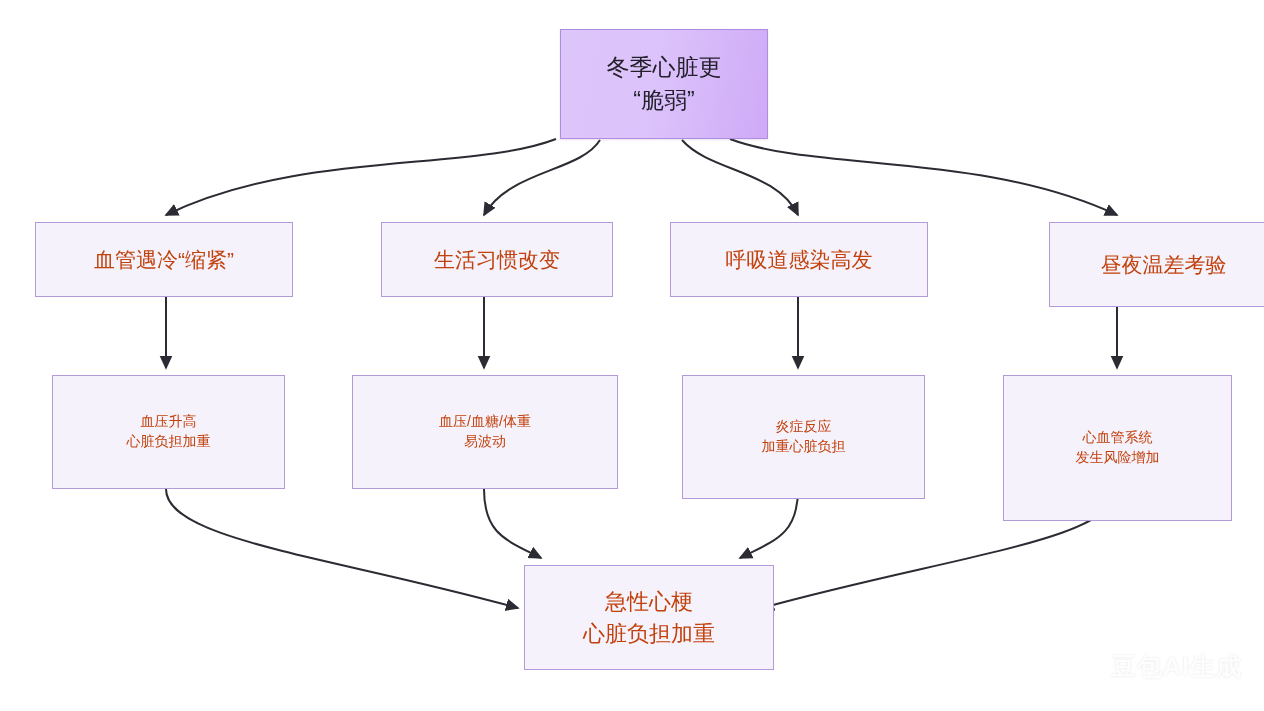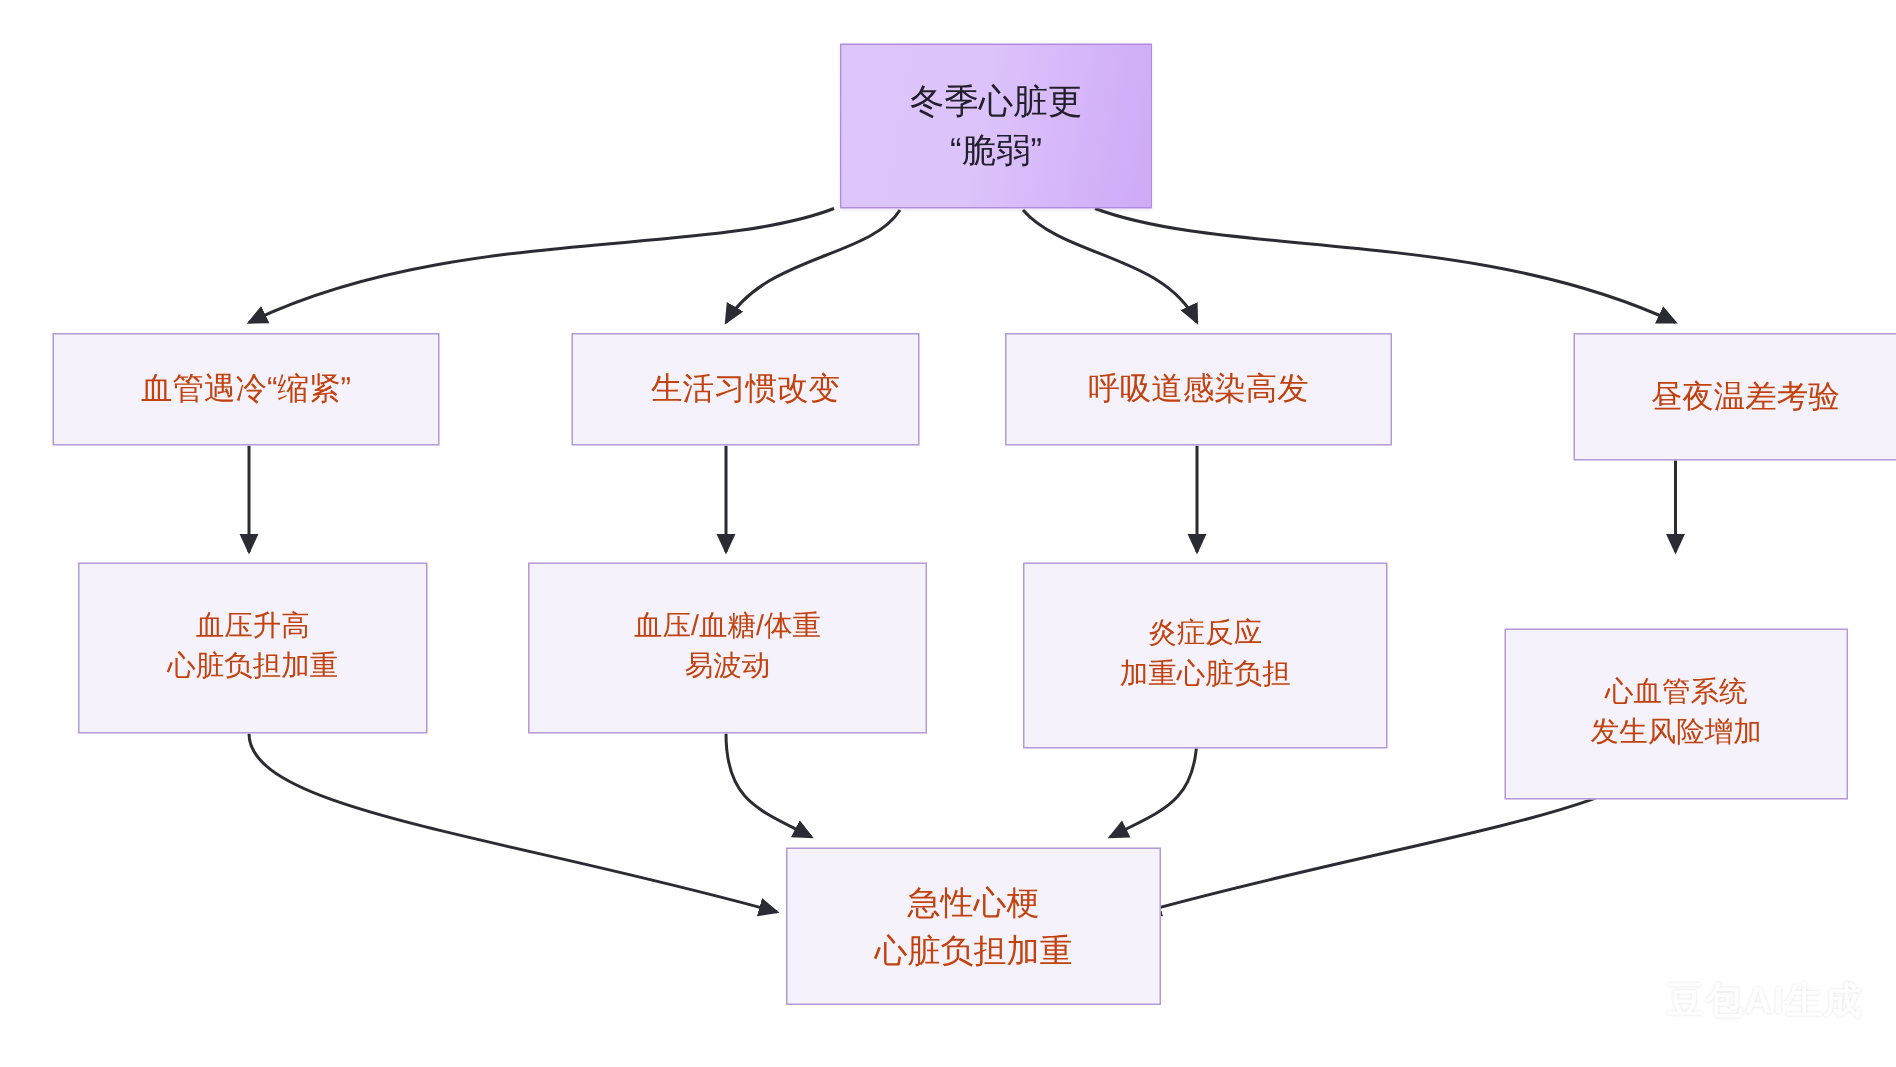--- a/index.html
+++ b/index.html
@@ -42,21 +42,21 @@
     white-space: nowrap;
   }
   .node-root {
     background: linear-gradient(100deg, #ddc6fa 0%, #dcc3fb 45%, #cfaaf7 100%);
     border: 1.6px solid #b08ce0;
     color: #23202b;
     box-shadow: 0 1px 2px rgba(120, 90, 170, 0.18);
     margin-left: 24px;
   }
   .node-l2 { font-size: 21px; }
-  .node-l3 { font-size: 19px; }
+  .node-l3 { font-size: 14px; }
   .node-root { font-size: 23px; }
   .node-sink { font-size: 22px; }
 
   .watermark {
     position: absolute;
     right: 22px;
     bottom: 28px;
     font-size: 25px;
     font-weight: bold;
     color: rgba(255, 255, 255, 0.92);
@@ -119,21 +119,21 @@
     <span class="line">心脏负担加重</span>
   </div>
   <div class="node node-l3" style="left:352px; top:375px; width:266px; height:114px;">
     <span class="line">血压/血糖/体重</span>
     <span class="line">易波动</span>
   </div>
   <div class="node node-l3" style="left:682px; top:375px; width:243px; height:124px;">
     <span class="line">炎症反应</span>
     <span class="line">加重心脏负担</span>
   </div>
-  <div class="node node-l3" style="left:1003px; top:375px; width:229px; height:114px;margin-top:44px;">
+  <div class="node node-l3" style="left:1003px; top:375px; width:229px; height:146px;">
     <span class="line">心血管系统</span>
     <span class="line">发生风险增加</span>
   </div>
 
   <div class="node node-sink" style="left:524px; top:565px; width:250px; height:105px;">
     <span class="line">急性心梗</span>
     <span class="line">心脏负担加重</span>
   </div>
 
   <div class="watermark">豆包AI生成</div>

